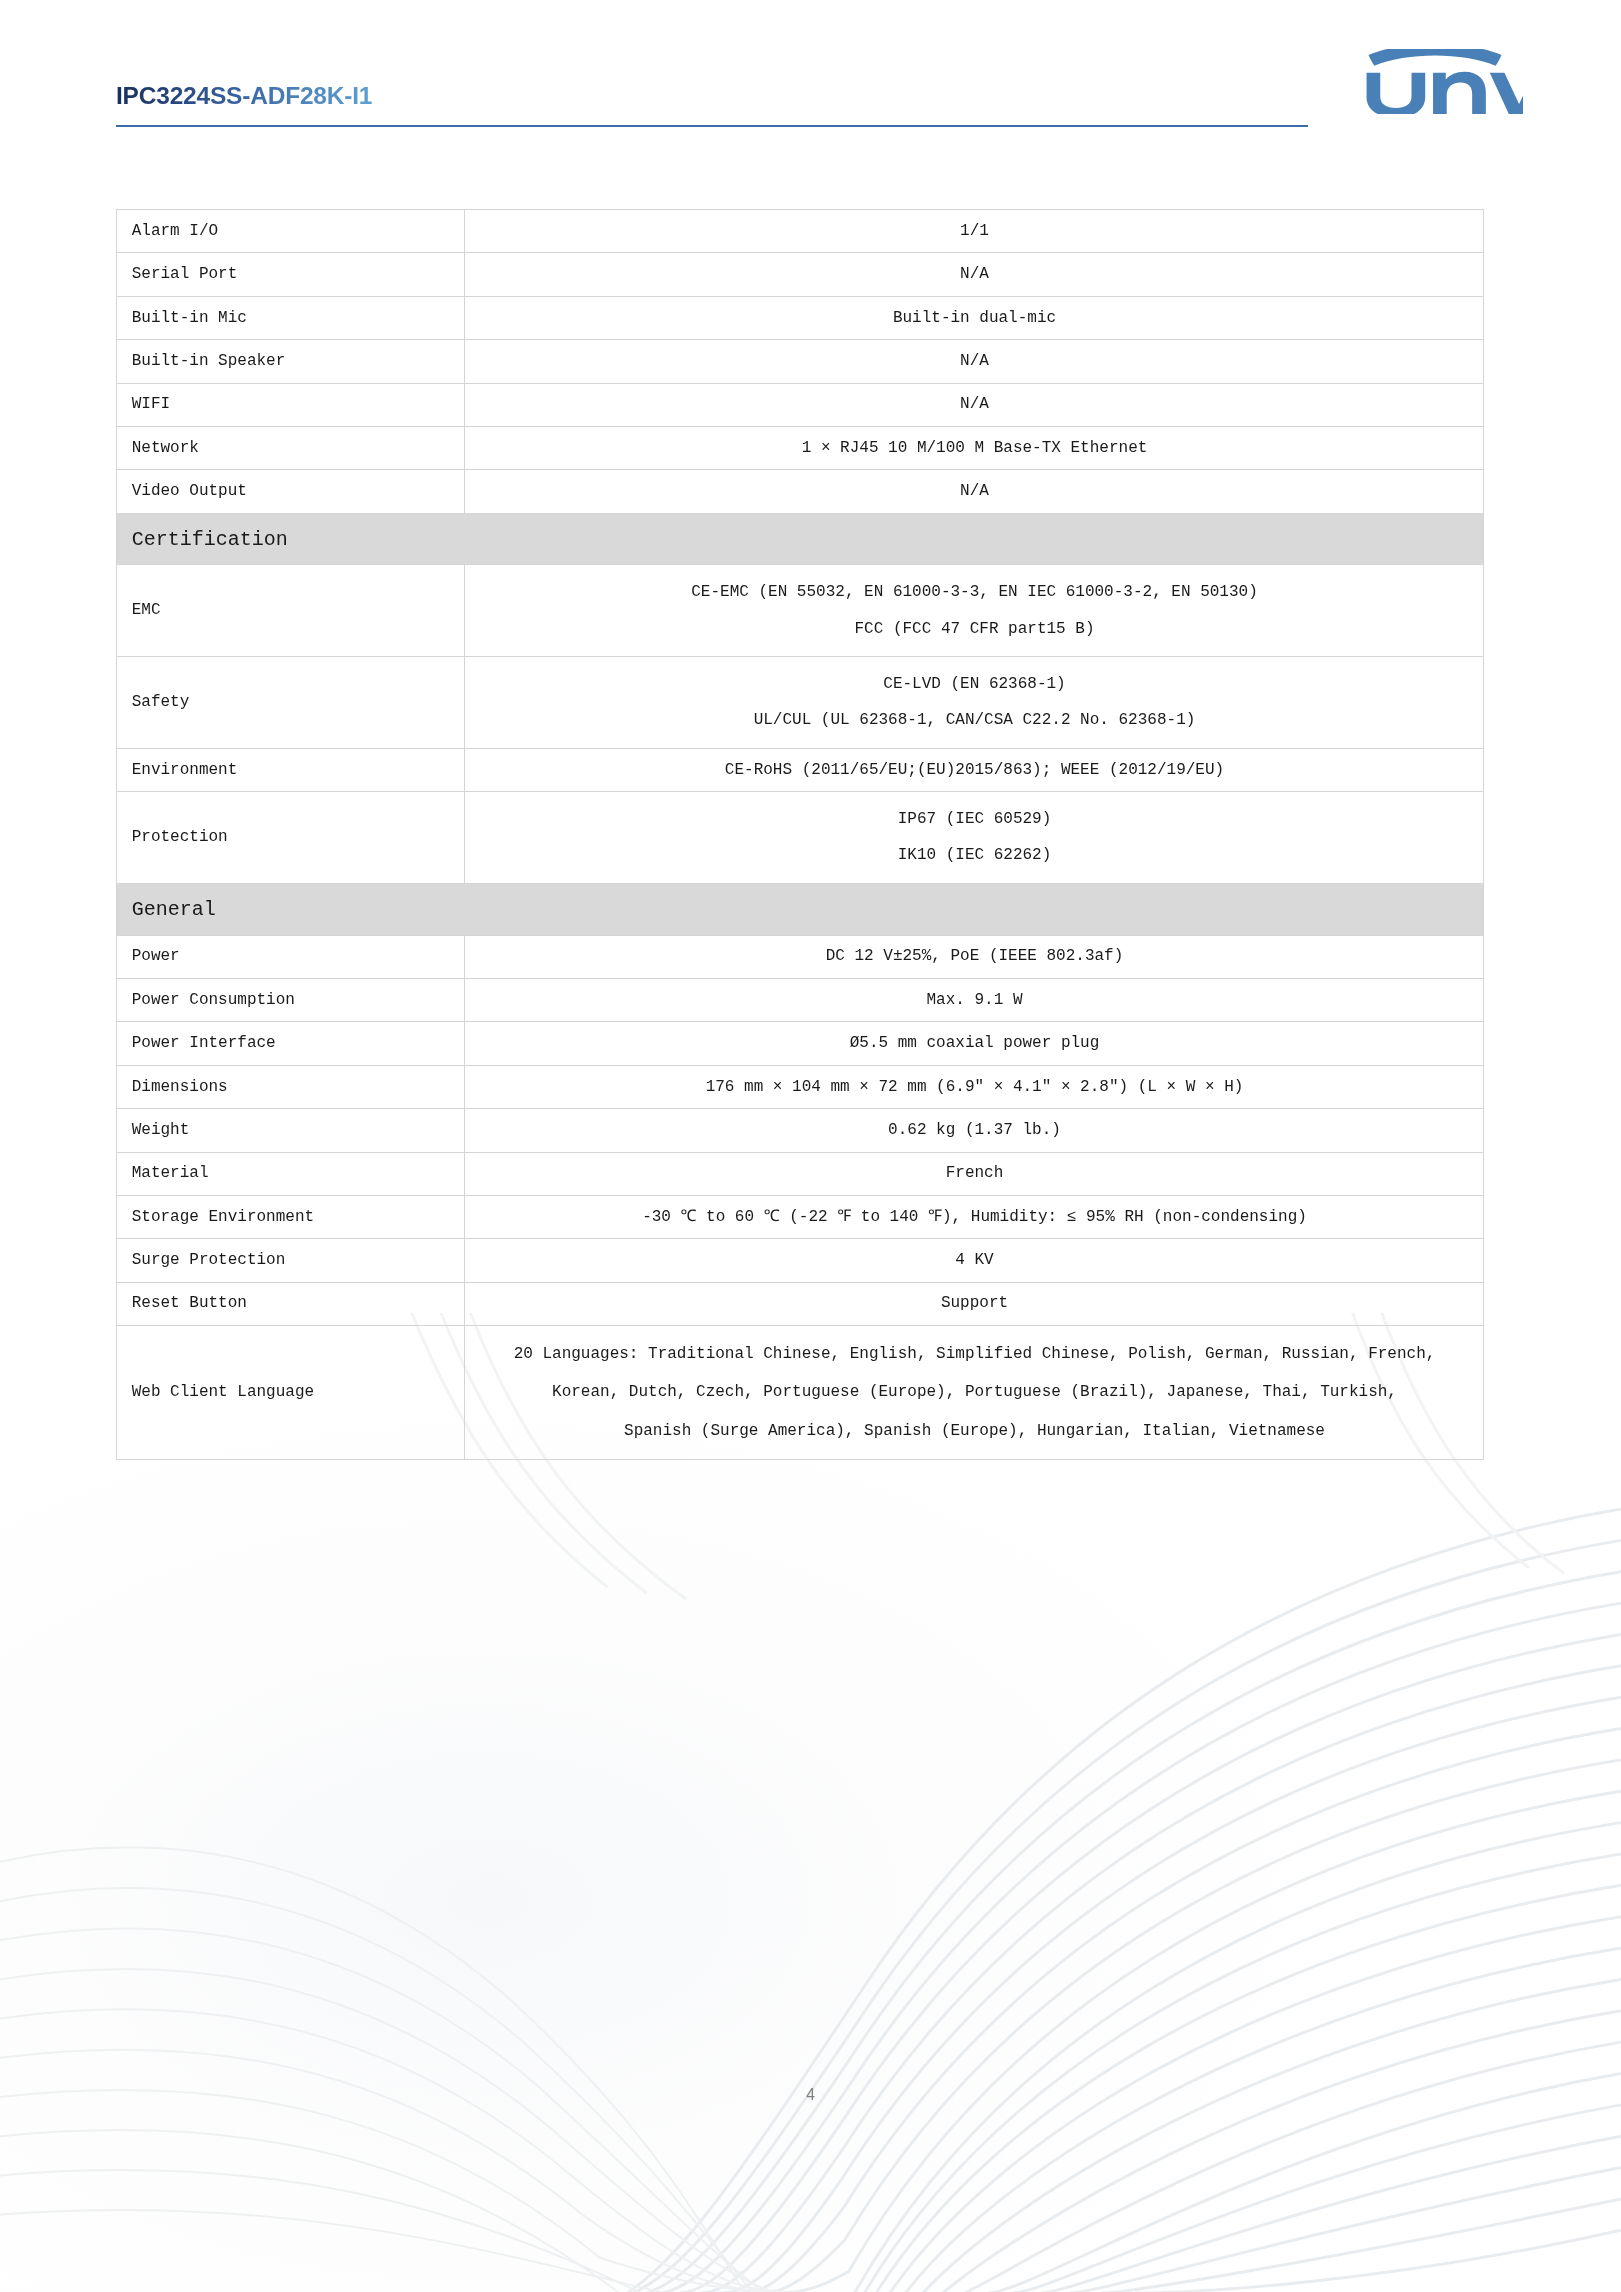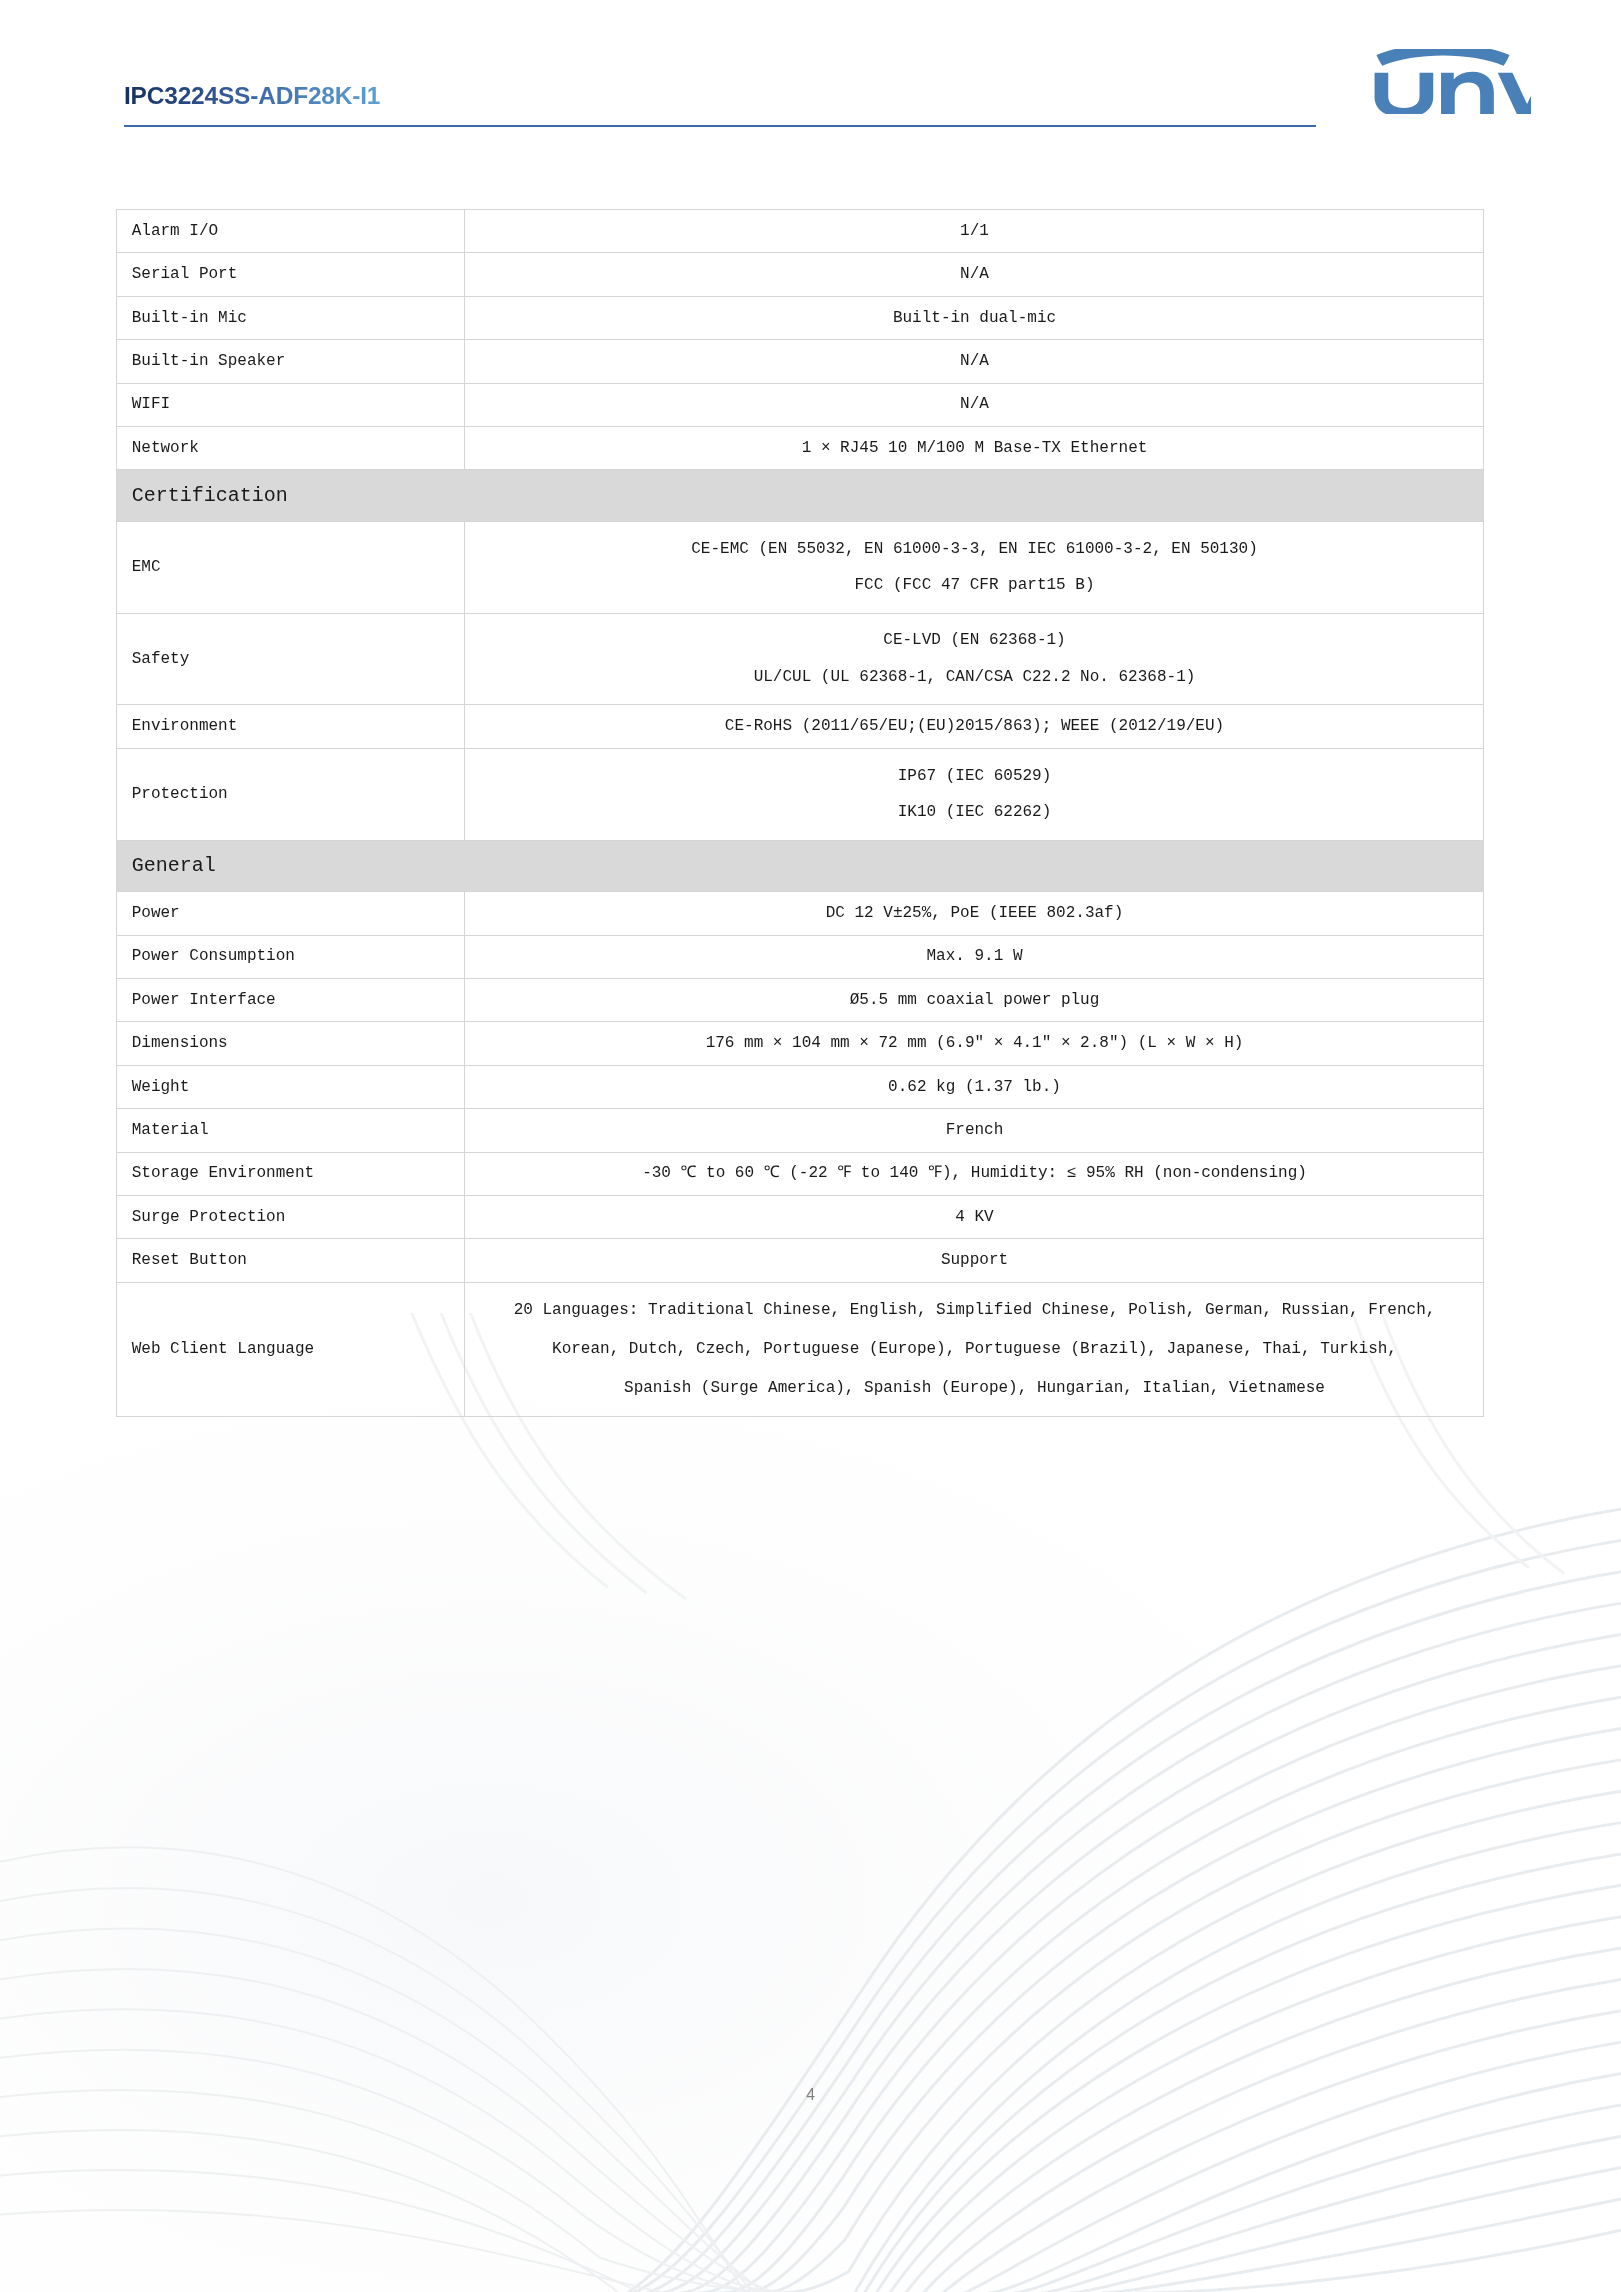--- a/index.html
+++ b/index.html
@@ -26,21 +26,21 @@
     bottom: 0;
     width: 1621px;
     height: 980px;
     pointer-events: none;
     z-index: 0;
   }
 
   
   .header {
     position: absolute;
-    left: 16px;
+    left: 8px;
     top: 0;
     width: 1571px;
     height: 147px;
     z-index: 2;
   }
   .doc-title {
     position: absolute;
     left: 108px;
     top: 84px;
     font-size: 24.5px;
@@ -218,20 +218,24 @@
         <td class="value">N/A</td>
       </tr>
       <tr>
         <td class="label">WIFI</td>
         <td class="value">N/A</td>
       </tr>
       <tr>
         <td class="label">Network</td>
         <td class="value">1 × RJ45 10 M/100 M Base-TX Ethernet</td>
       </tr>
+      <tr>
+        <td class="label">Video Output</td>
+        <td class="value">N/A</td>
+      </tr>
 
       <tr class="section">
         <td colspan="2">Certification</td>
       </tr>
 
       <tr class="multi">
         <td class="label">EMC</td>
         <td class="value">
           <span class="line">CE-EMC (EN 55032, EN 61000-3-3, EN IEC 61000-3-2, EN 50130)</span>
           <span class="line">FCC (FCC 47 CFR part15 B)</span>

